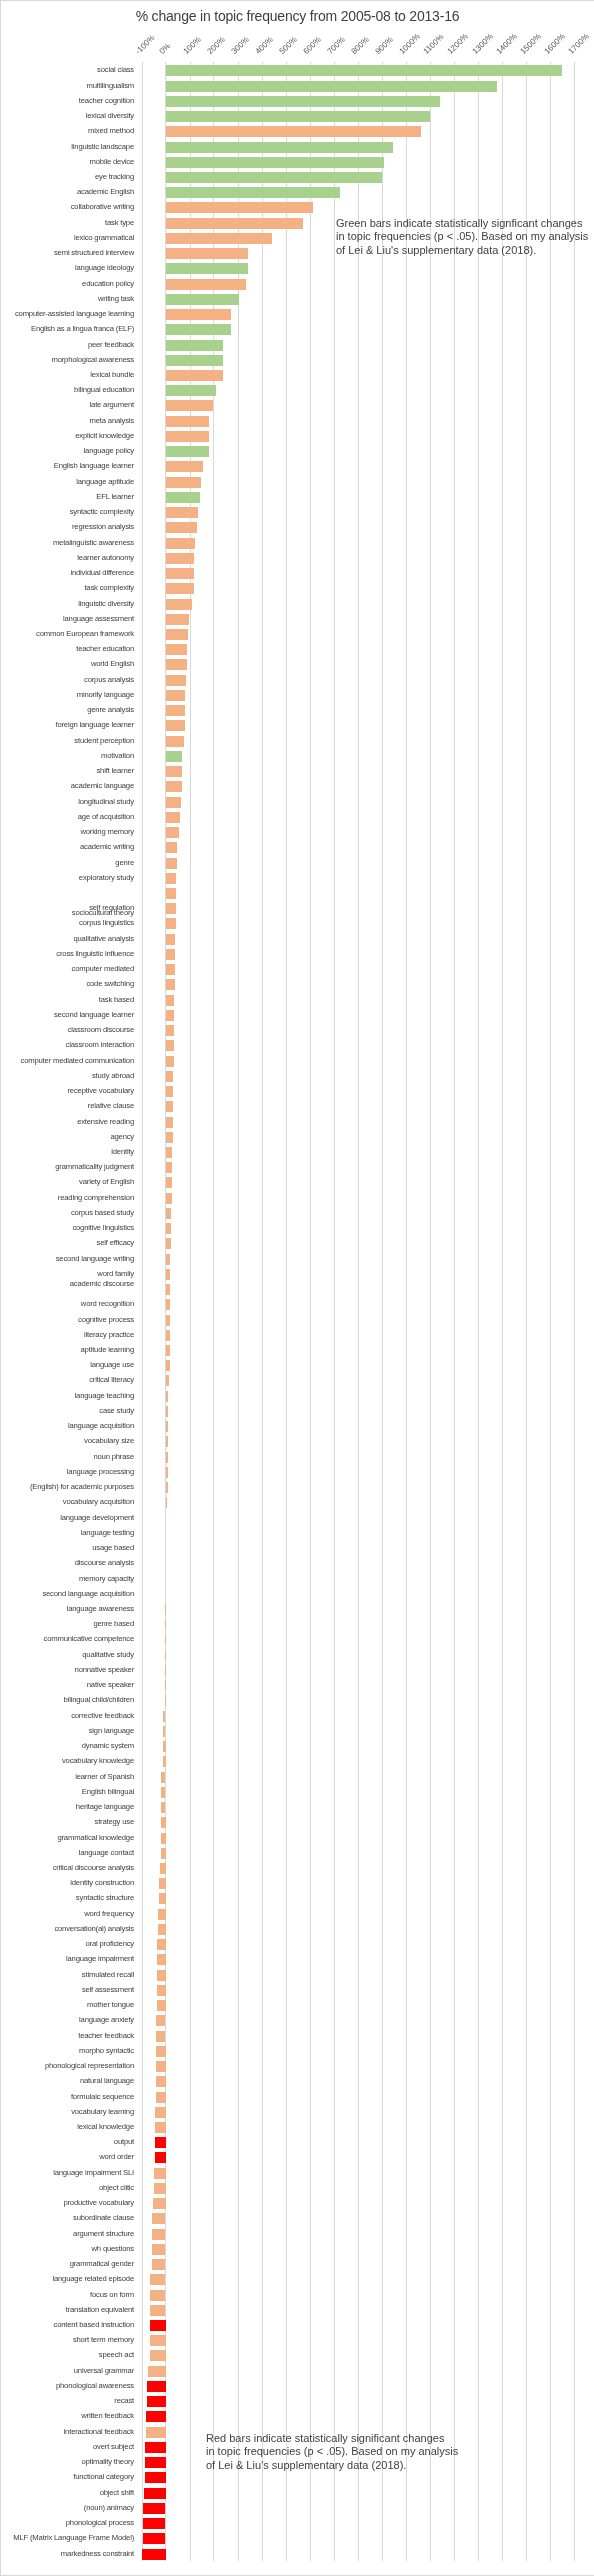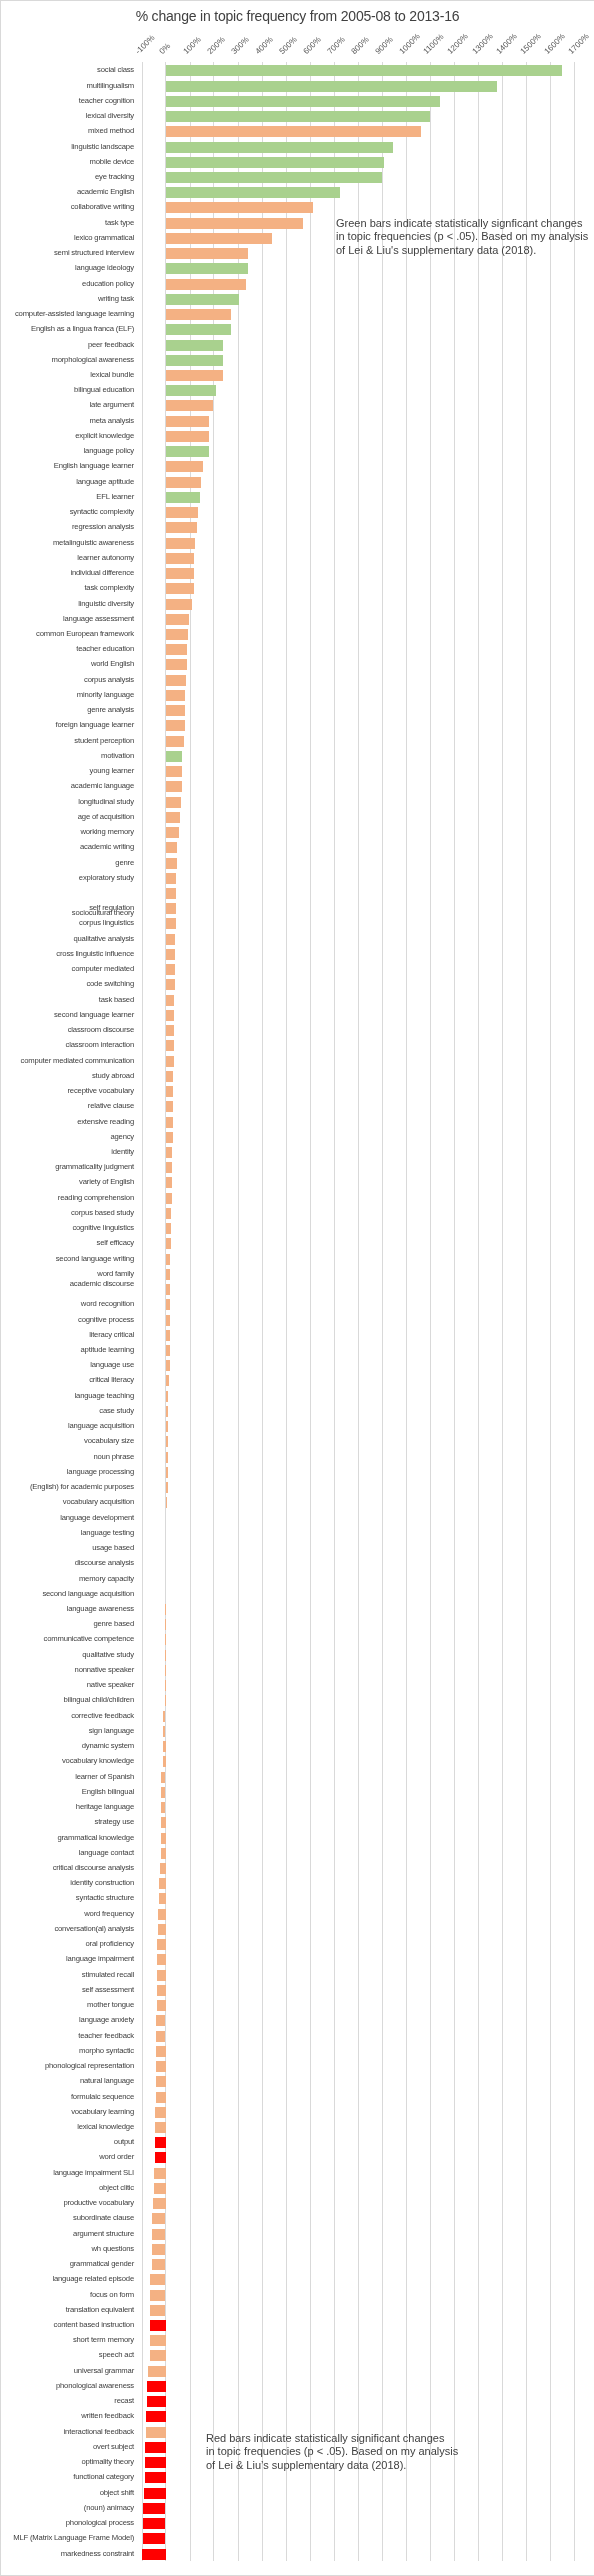--- a/index.html
+++ b/index.html
@@ -151,21 +151,21 @@
     <div class="row-label" style="top: 690px;">minority language</div>
     <div class="bar" style="left: 166px; width: 18.5px; top: 690px; background: rgb(244, 177, 131);"></div>
     <div class="row-label" style="top: 705px;">genre analysis</div>
     <div class="bar" style="left: 166px; width: 18.5px; top: 705px; background: rgb(244, 177, 131);"></div>
     <div class="row-label" style="top: 720px;">foreign language learner</div>
     <div class="bar" style="left: 166px; width: 18.5px; top: 720px; background: rgb(244, 177, 131);"></div>
     <div class="row-label" style="top: 736px;">student perception</div>
     <div class="bar" style="left: 166px; width: 17.5px; top: 736px; background: rgb(244, 177, 131);"></div>
     <div class="row-label" style="top: 751px;">motivation</div>
     <div class="bar" style="left: 166px; width: 16.3px; top: 751px; background: rgb(169, 209, 142);"></div>
-    <div class="row-label" style="top: 766px;">young learner</div>
+    <div class="row-label" style="top: 766px;">shift learner</div>
     <div class="bar" style="left: 166px; width: 16.3px; top: 766px; background: rgb(244, 177, 131);"></div>
     <div class="row-label" style="top: 781px;">academic language</div>
     <div class="bar" style="left: 166px; width: 16.3px; top: 781px; background: rgb(244, 177, 131);"></div>
     <div class="row-label" style="top: 797px;">longitudinal study</div>
     <div class="bar" style="left: 166px; width: 15px; top: 797px; background: rgb(244, 177, 131);"></div>
     <div class="row-label" style="top: 812px;">age of acquisition</div>
     <div class="bar" style="left: 166px; width: 14px; top: 812px; background: rgb(244, 177, 131);"></div>
     <div class="row-label" style="top: 827px;">working memory</div>
     <div class="bar" style="left: 166px; width: 13px; top: 827px; background: rgb(244, 177, 131);"></div>
     <div class="row-label" style="top: 842px;">academic writing</div>
@@ -225,21 +225,21 @@
     <div class="row-label" style="top: 1254px;">second language writing</div>
     <div class="bar" style="left: 166px; width: 4.3px; top: 1254px; background: rgb(244, 177, 131);"></div>
     <div class="row-label" style="top: 1269px;">word family</div>
     <div class="bar" style="left: 166px; width: 4.3px; top: 1269px; background: rgb(244, 177, 131);"></div>
     <div class="row-label" style="top: 1279px; text-align: center;">academic discourse</div>
     <div class="bar" style="left: 166px; width: 4.3px; top: 1284px; background: rgb(244, 177, 131);"></div>
     <div class="row-label" style="top: 1299px;">word recognition</div>
     <div class="bar" style="left: 166px; width: 4.3px; top: 1299px; background: rgb(244, 177, 131);"></div>
     <div class="row-label" style="top: 1315px;">cognitive process</div>
     <div class="bar" style="left: 166px; width: 4.3px; top: 1315px; background: rgb(244, 177, 131);"></div>
-    <div class="row-label" style="top: 1330px;">literacy critical</div>
+    <div class="row-label" style="top: 1330px;">literacy practice</div>
     <div class="bar" style="left: 166px; width: 3.6px; top: 1330px; background: rgb(244, 177, 131);"></div>
     <div class="row-label" style="top: 1345px;">aptitude learning</div>
     <div class="bar" style="left: 166px; width: 3.6px; top: 1345px; background: rgb(244, 177, 131);"></div>
     <div class="row-label" style="top: 1360px;">language use</div>
     <div class="bar" style="left: 166px; width: 3.6px; top: 1360px; background: rgb(244, 177, 131);"></div>
     <div class="row-label" style="top: 1375px;">critical literacy</div>
     <div class="bar" style="left: 166px; width: 3.4px; top: 1375px; background: rgb(244, 177, 131);"></div>
     <div class="row-label" style="top: 1391px;">language teaching</div>
     <div class="bar" style="left: 166px; width: 2.4px; top: 1391px; background: rgb(244, 177, 131);"></div>
     <div class="row-label" style="top: 1406px;">case study</div>

